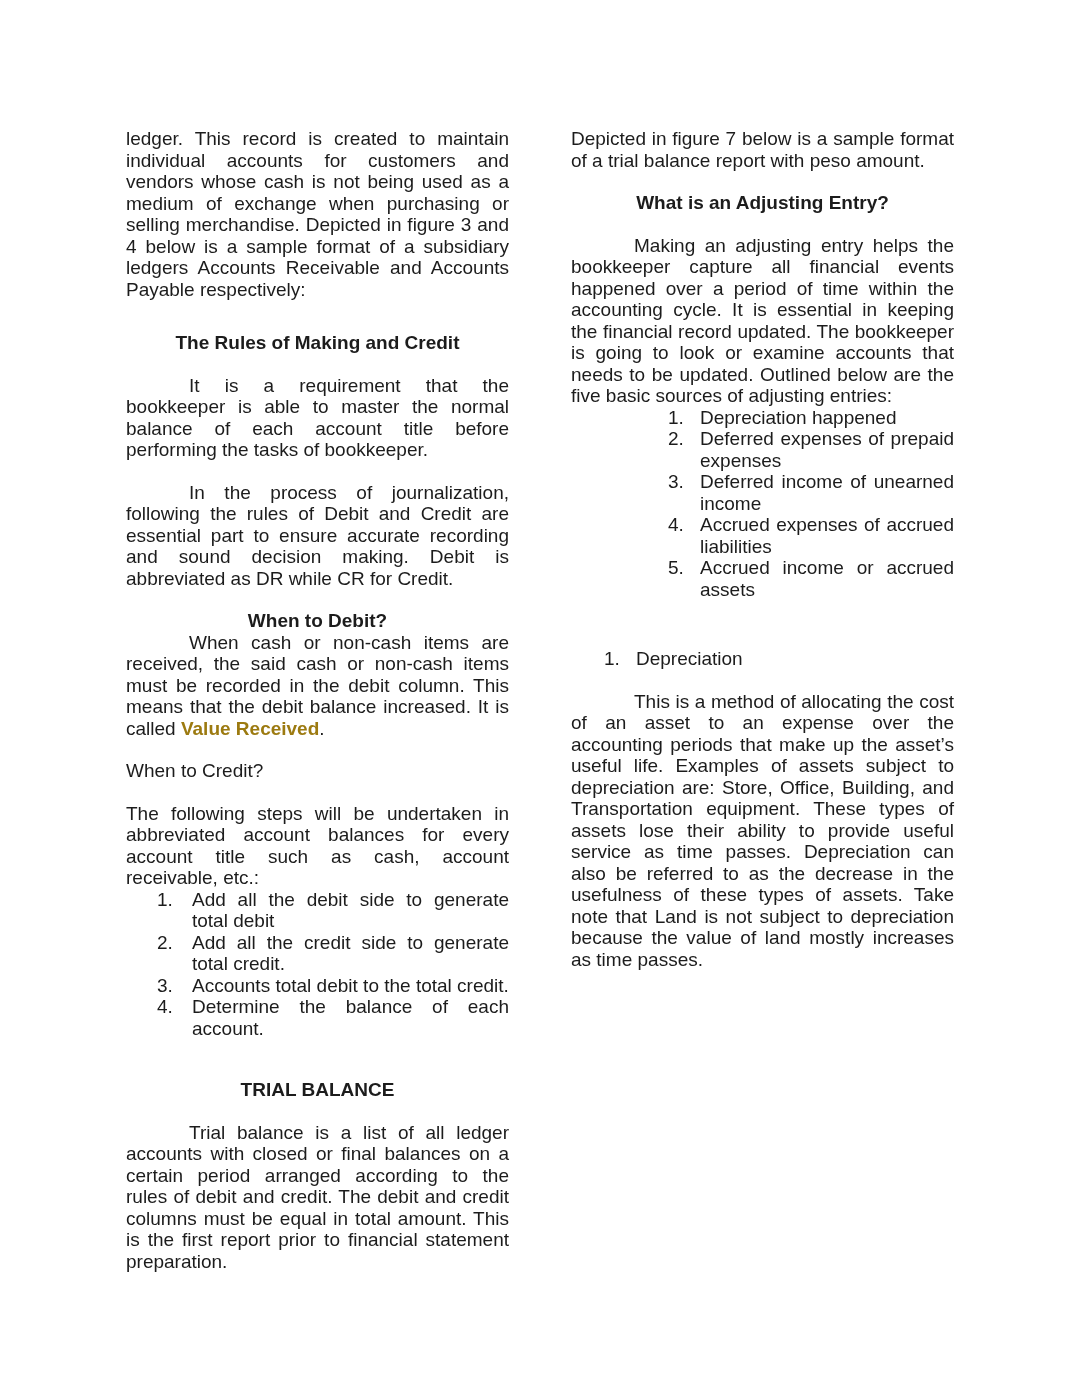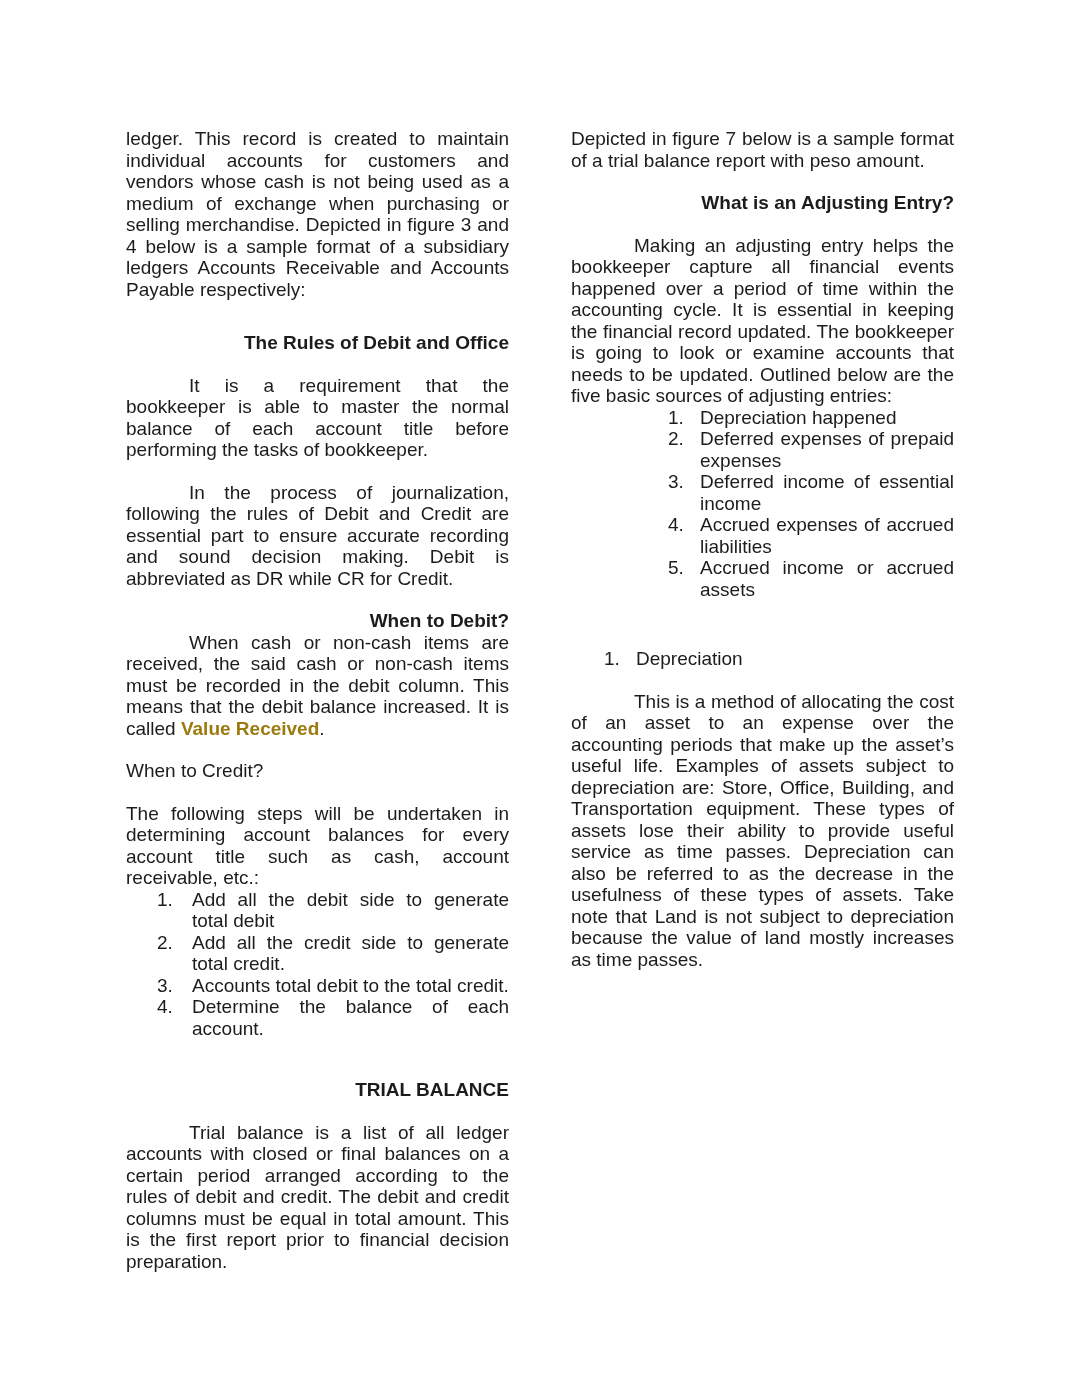--- a/index.html
+++ b/index.html
@@ -6,21 +6,21 @@
   html,body { margin:0; padding:0; background:#e8e8e8; }
   .page {
     position:relative; width:1080px; height:1397px; background:#ffffff;
     font-family:"Liberation Sans", sans-serif; color:var(--ink);
     margin:0 auto; overflow:hidden;
   }
   .cols { position:absolute; top:128px; left:126px; width:828px; display:flex; gap:62px; }
   .col { width:383px; font-size:19px; line-height:21.5px; }
   p { margin:0; text-align:justify; }
   .indent { text-indent:63px; }
-  .hd { font-weight:bold; margin:0; text-align:right; }
+  .hd { font-weight:bold; margin:0; text-align:center; }
   .sp1 { margin-top:21px; }
   .sp15 { margin-top:32px; }
   .sp2 { margin-top:40px; }
   .sp25 { margin-top:48px; }
   ul.num-list { margin:0; padding:0; list-style:none; }
   ul.num-list li { position:relative; text-align:justify; }
   ul.list-mid li { padding-left:66px; }
   ul.list-mid .li-num { position:absolute; left:31px; }
   ul.list-deep li { padding-left:129px; }
   ul.list-deep .li-num { position:absolute; left:97px; }
@@ -30,55 +30,55 @@
 </style>
 </head>
 <body>
 
 <div class="page">
   <div class="cols">
 
     <div class="col">
       <p>ledger. This record is created to maintain individual accounts for customers and vendors whose cash is not being used as a medium of exchange when purchasing or selling merchandise. Depicted in figure 3 and 4 below is a sample format of a subsidiary ledgers Accounts Receivable and Accounts Payable respectively:</p>
 
-      <p class="hd sp15">The Rules of Debit and Office</p>
+      <p class="hd sp15">The Rules of Making and Credit</p>
 
       <p class="indent sp1">It is a requirement that the bookkeeper is able to master the normal balance of each account title before performing the tasks of bookkeeper.</p>
 
       <p class="indent sp1">In the process of journalization, following the rules of Debit and Credit are essential part to ensure accurate recording and sound decision making. Debit is abbreviated as DR while CR for Credit.</p>
 
       <p class="hd sp1">When to Debit?</p>
       <p class="indent"><span>When cash or non-cash items are received, the said cash or non-cash items must be recorded in the debit column. This means that the debit balance increased. It is called </span><span class="accent">Value Received</span><span>.</span></p>
 
       <p class="sp1">When to Credit?</p>
 
 
-      <p class="sp1">The following steps will be undertaken in determining account balances for every account title such as cash, account receivable, etc.:</p>
+      <p class="sp1">The following steps will be undertaken in abbreviated account balances for every account title such as cash, account receivable, etc.:</p>
       <ul class="num-list list-mid">
           <li><span class="li-num">1.</span><span>Add all the debit side to generate total debit</span></li>
           <li><span class="li-num">2.</span><span>Add all the credit side to generate total credit.</span></li>
           <li><span class="li-num">3.</span><span>Accounts total debit to the total credit.</span></li>
           <li><span class="li-num">4.</span><span>Determine the balance of each account.</span></li>
         </ul>
 
       <p class="hd sp2">TRIAL BALANCE</p>
 
-      <p class="indent sp1">Trial balance is a list of all ledger accounts with closed or final balances on a certain period arranged according to the rules of debit and credit. The debit and credit columns must be equal in total amount. This is the first report prior to financial decision preparation.</p>
+      <p class="indent sp1">Trial balance is a list of all ledger accounts with closed or final balances on a certain period arranged according to the rules of debit and credit. The debit and credit columns must be equal in total amount. This is the first report prior to financial statement preparation.</p>
     </div>
 
     <div class="col">
       <p>Depicted in figure 7 below is a sample format of a trial balance report with peso amount.</p>
 
       <p class="hd sp1">What is an Adjusting Entry?</p>
 
       <p class="indent sp1">Making an adjusting entry helps the bookkeeper capture all financial events happened over a period of time within the accounting cycle. It is essential in keeping the financial record updated. The bookkeeper is going to look or examine accounts that needs to be updated. Outlined below are the five basic sources of adjusting entries:</p>
       <ul class="num-list list-deep">
           <li><span class="li-num">1.</span><span>Depreciation happened</span></li>
           <li><span class="li-num">2.</span><span>Deferred expenses of prepaid expenses</span></li>
-          <li><span class="li-num">3.</span><span>Deferred income of essential income</span></li>
+          <li><span class="li-num">3.</span><span>Deferred income of unearned income</span></li>
           <li><span class="li-num">4.</span><span>Accrued expenses of accrued liabilities</span></li>
           <li><span class="li-num">5.</span><span>Accrued income or accrued assets</span></li>
         </ul>
 
       <div class="item-solo sp25">
         <span class="li-num">1.</span>
         <span>Depreciation</span>
       </div>
 
       <p class="indent sp1">This is a method of allocating the cost of an asset to an expense over the accounting periods that make up the asset’s useful life. Examples of assets subject to depreciation are: Store, Office, Building, and Transportation equipment. These types of assets lose their ability to provide useful service as time passes. Depreciation can also be referred to as the decrease in the usefulness of these types of assets. Take note that Land is not subject to depreciation because the value of land mostly increases as time passes.</p>

